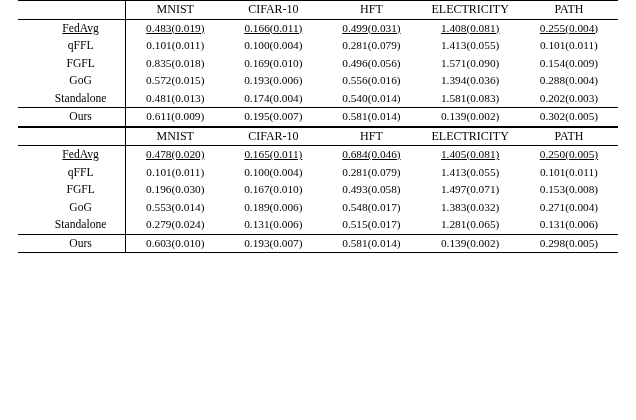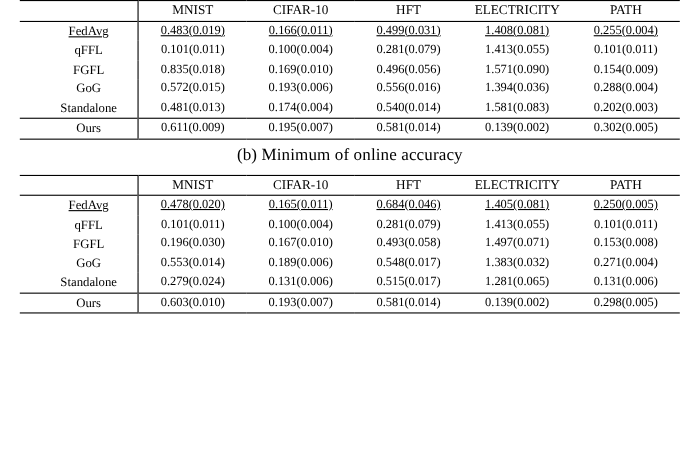--- a/index.html
+++ b/index.html
@@ -133,21 +133,20 @@
           <td class="colcell vline bold">0.611(0.009)</td>
           <td class="colcell bold">0.195(0.007)</td>
           <td class="colcell bold">0.581(0.014)</td>
           <td class="colcell bold">0.139(0.002)</td>
           <td class="colcell bold">0.302(0.005)</td>
         </tr>
       </tbody>
     </table>
   </div>
 
-  <div class="caption caption-b">(b) Minimum of online accuracy</div>
   <div class="tbl-wrap">
     <table class="tbl">
       <tbody>
         <tr class="hdr rule-top">
           <td class="rowlab"></td>
           <td class="colcell vline">MNIST</td>
           <td class="colcell">CIFAR-10</td>
           <td class="colcell">HFT</td>
           <td class="colcell">ELECTRICITY</td>
           <td class="colcell">PATH</td>

